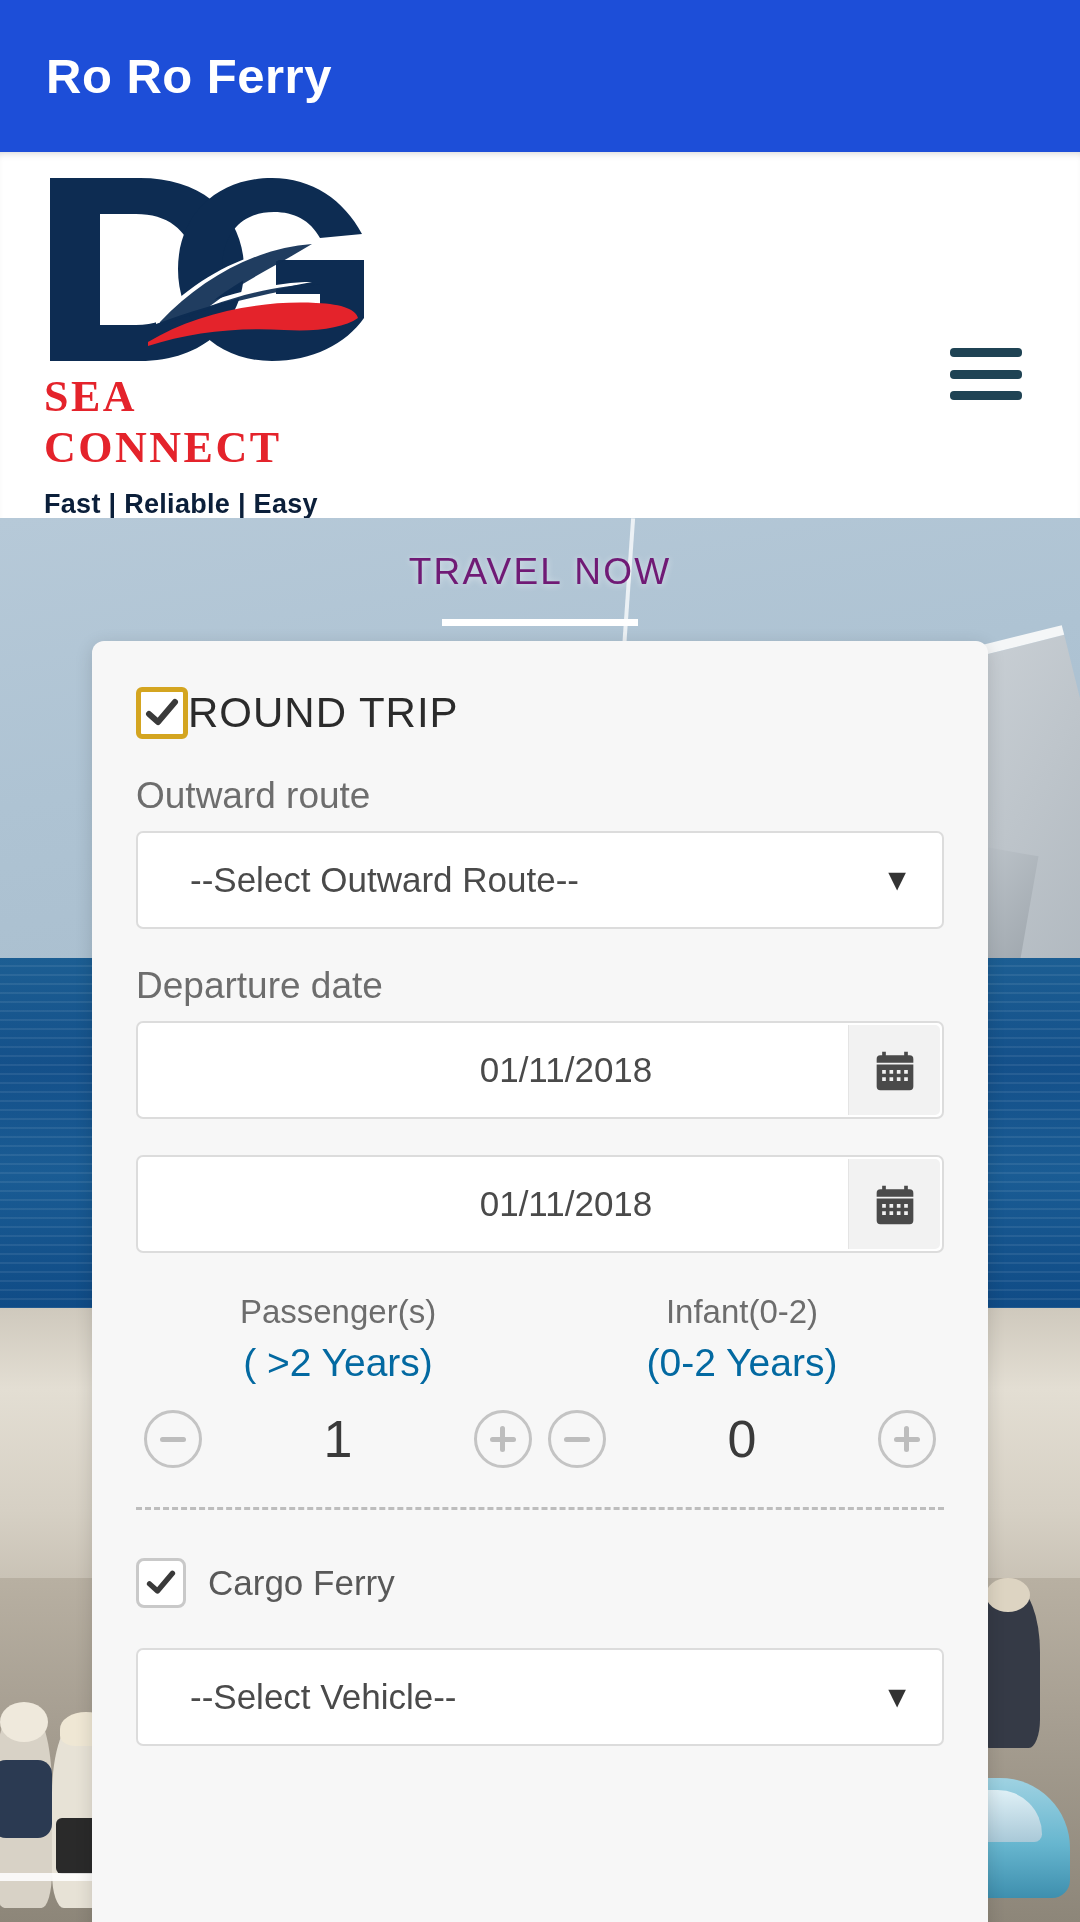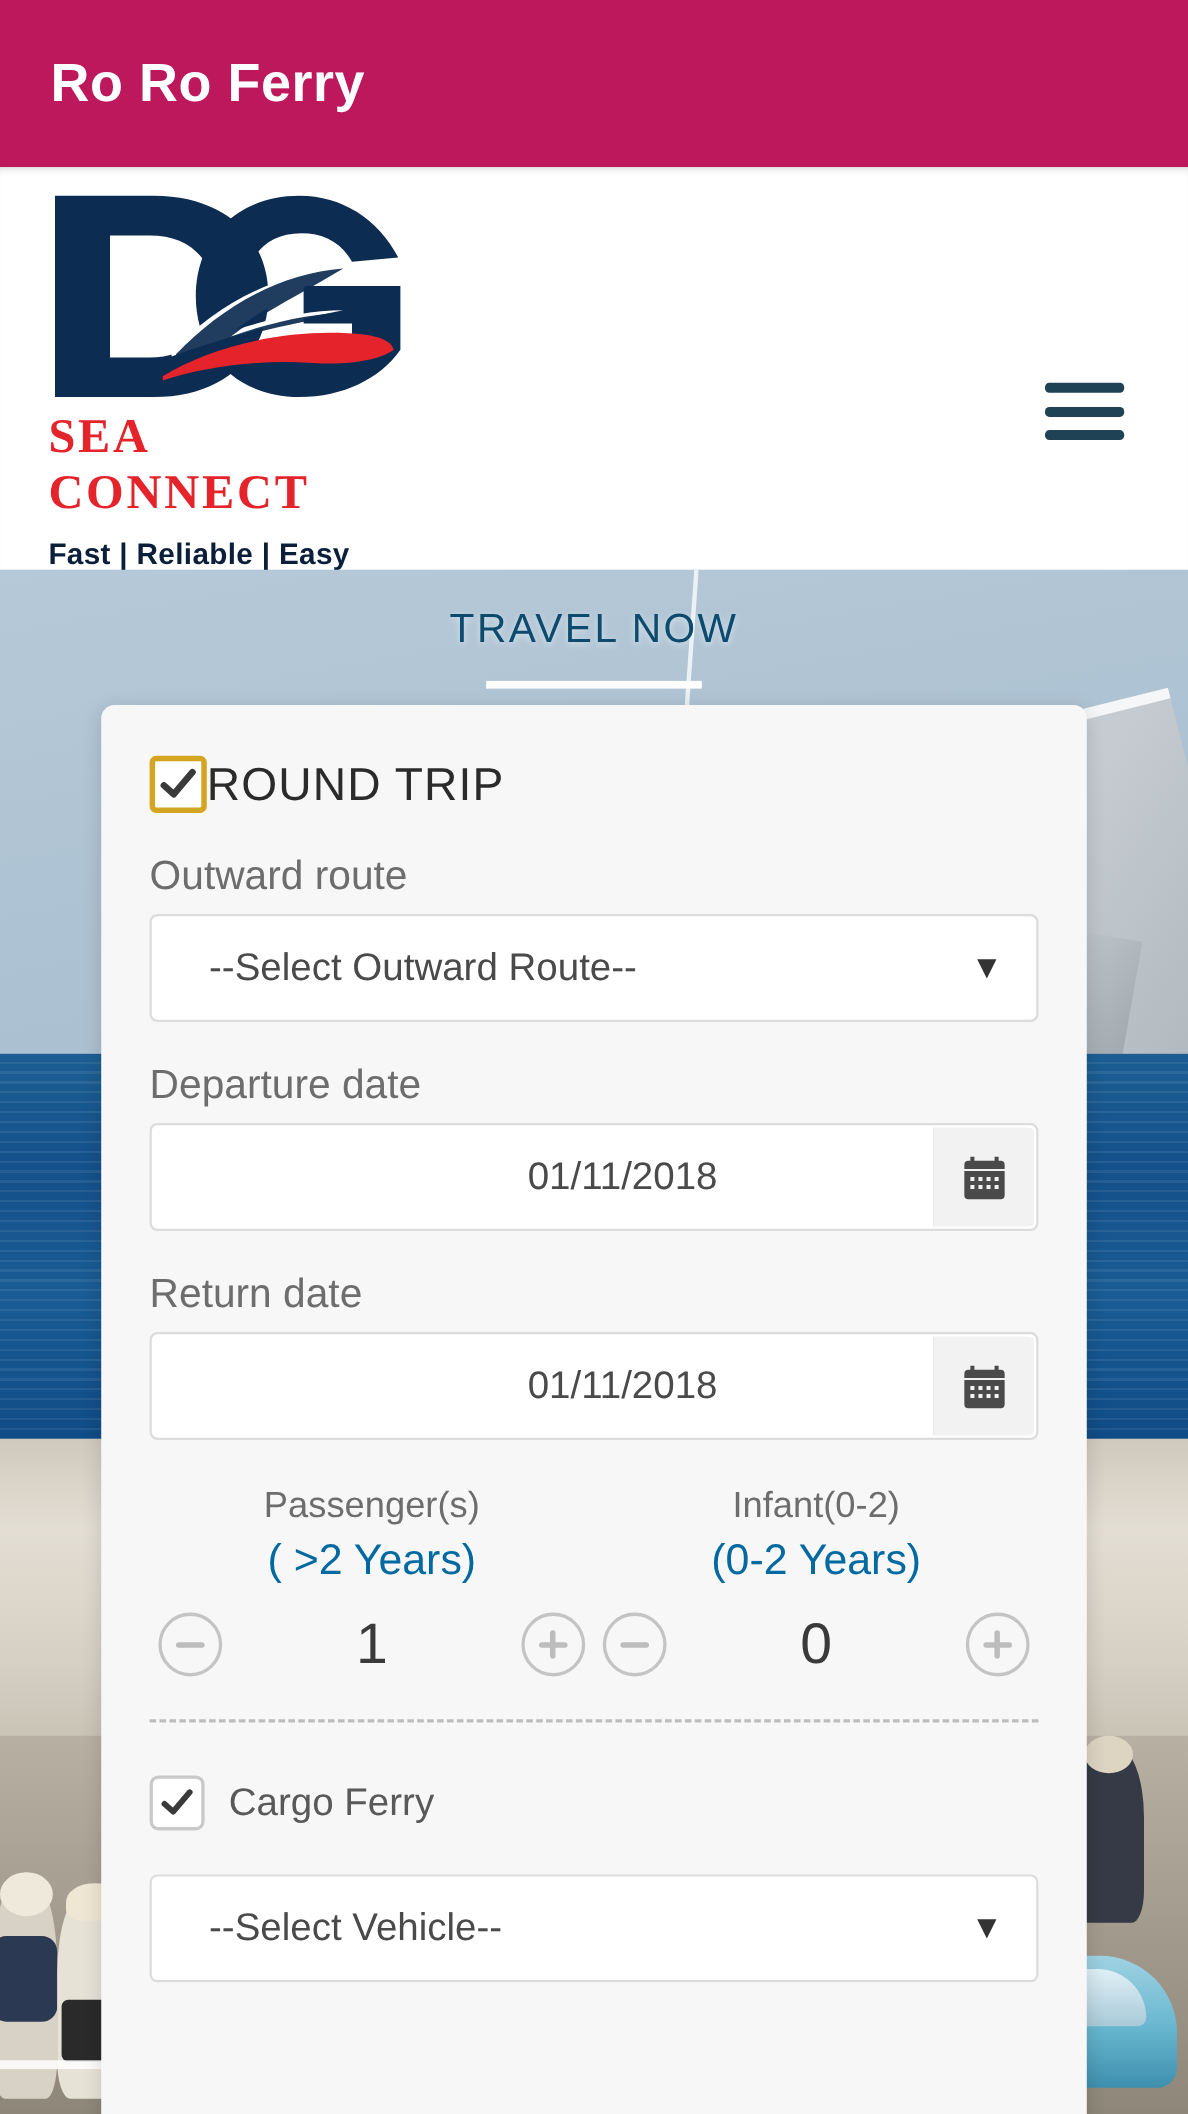--- a/index.html
+++ b/index.html
@@ -7,21 +7,21 @@
     width: 1080px; height: 1922px;
     font-family: "Liberation Sans", sans-serif;
     background: #ffffff;
     overflow: hidden;
   }
   .screen { position: relative; width: 1080px; height: 1922px; overflow: hidden; }
 
   
   .app-header {
     height: 152px; width: 100%;
-    background: #be185d;
+    background: #1d4ed8;
     display: flex; align-items: center;
     padding-left: 46px;
   }
   .app-title {
     color: #ffffff; font-size: 49px; font-weight: bold; letter-spacing: 0.5px;
   }
 
   
   .brand-bar {
     position: relative;
@@ -125,21 +125,21 @@
     background: rgba(255,255,255,0.85);
   }
 
   
   .travel-now {
     position: absolute; left: 0; right: 0; top: 33px;
     text-align: center;
   }
   .travel-now-label {
     display: inline-block;
-    color: #0c4a6e; font-size: 37px; letter-spacing: 2.2px;
+    color: #701a75; font-size: 37px; letter-spacing: 2.2px;
     text-shadow: 0 1px 7px rgba(255,255,255,0.55);
     text-align: right;
   }
   .travel-now-underline {
     width: 196px; height: 7px; background: #ffffff;
     margin: 26px auto 0;
   }
 
   
   .booking-card {
@@ -352,21 +352,20 @@
           <span class="date-icon-btn">
             <svg width="44" height="44" viewBox="0 0 24 24" fill="#4a4a4a">
               <path d="M5 2h2v2h10V2h2v2h1a2 2 0 0 1 2 2v2H2V6a2 2 0 0 1 2-2h1V2z"></path>
               <path d="M2 9h20v12a2 2 0 0 1-2 2H4a2 2 0 0 1-2-2V9zm3 3v2h2v-2H5zm4 0v2h2v-2H9zm4 0v2h2v-2h-2zm4 0v2h2v-2h-2zM5 16v2h2v-2H5zm4 0v2h2v-2H9zm4 0v2h2v-2h-2zm4 0v2h2v-2h-2z"></path>
             </svg>
           </span>
         </div>
       </div>
 
       <div class="field-group">
-        <div class="field-label">Return date</div>
         <div class="date-box">
           <span class="date-value">01/11/2018</span>
           <span class="date-icon-btn">
             <svg width="44" height="44" viewBox="0 0 24 24" fill="#4a4a4a">
               <path d="M5 2h2v2h10V2h2v2h1a2 2 0 0 1 2 2v2H2V6a2 2 0 0 1 2-2h1V2z"></path>
               <path d="M2 9h20v12a2 2 0 0 1-2 2H4a2 2 0 0 1-2-2V9zm3 3v2h2v-2H5zm4 0v2h2v-2H9zm4 0v2h2v-2h-2zm4 0v2h2v-2h-2zM5 16v2h2v-2H5zm4 0v2h2v-2H9zm4 0v2h2v-2h-2zm4 0v2h2v-2h-2z"></path>
             </svg>
           </span>
         </div>
       </div>

